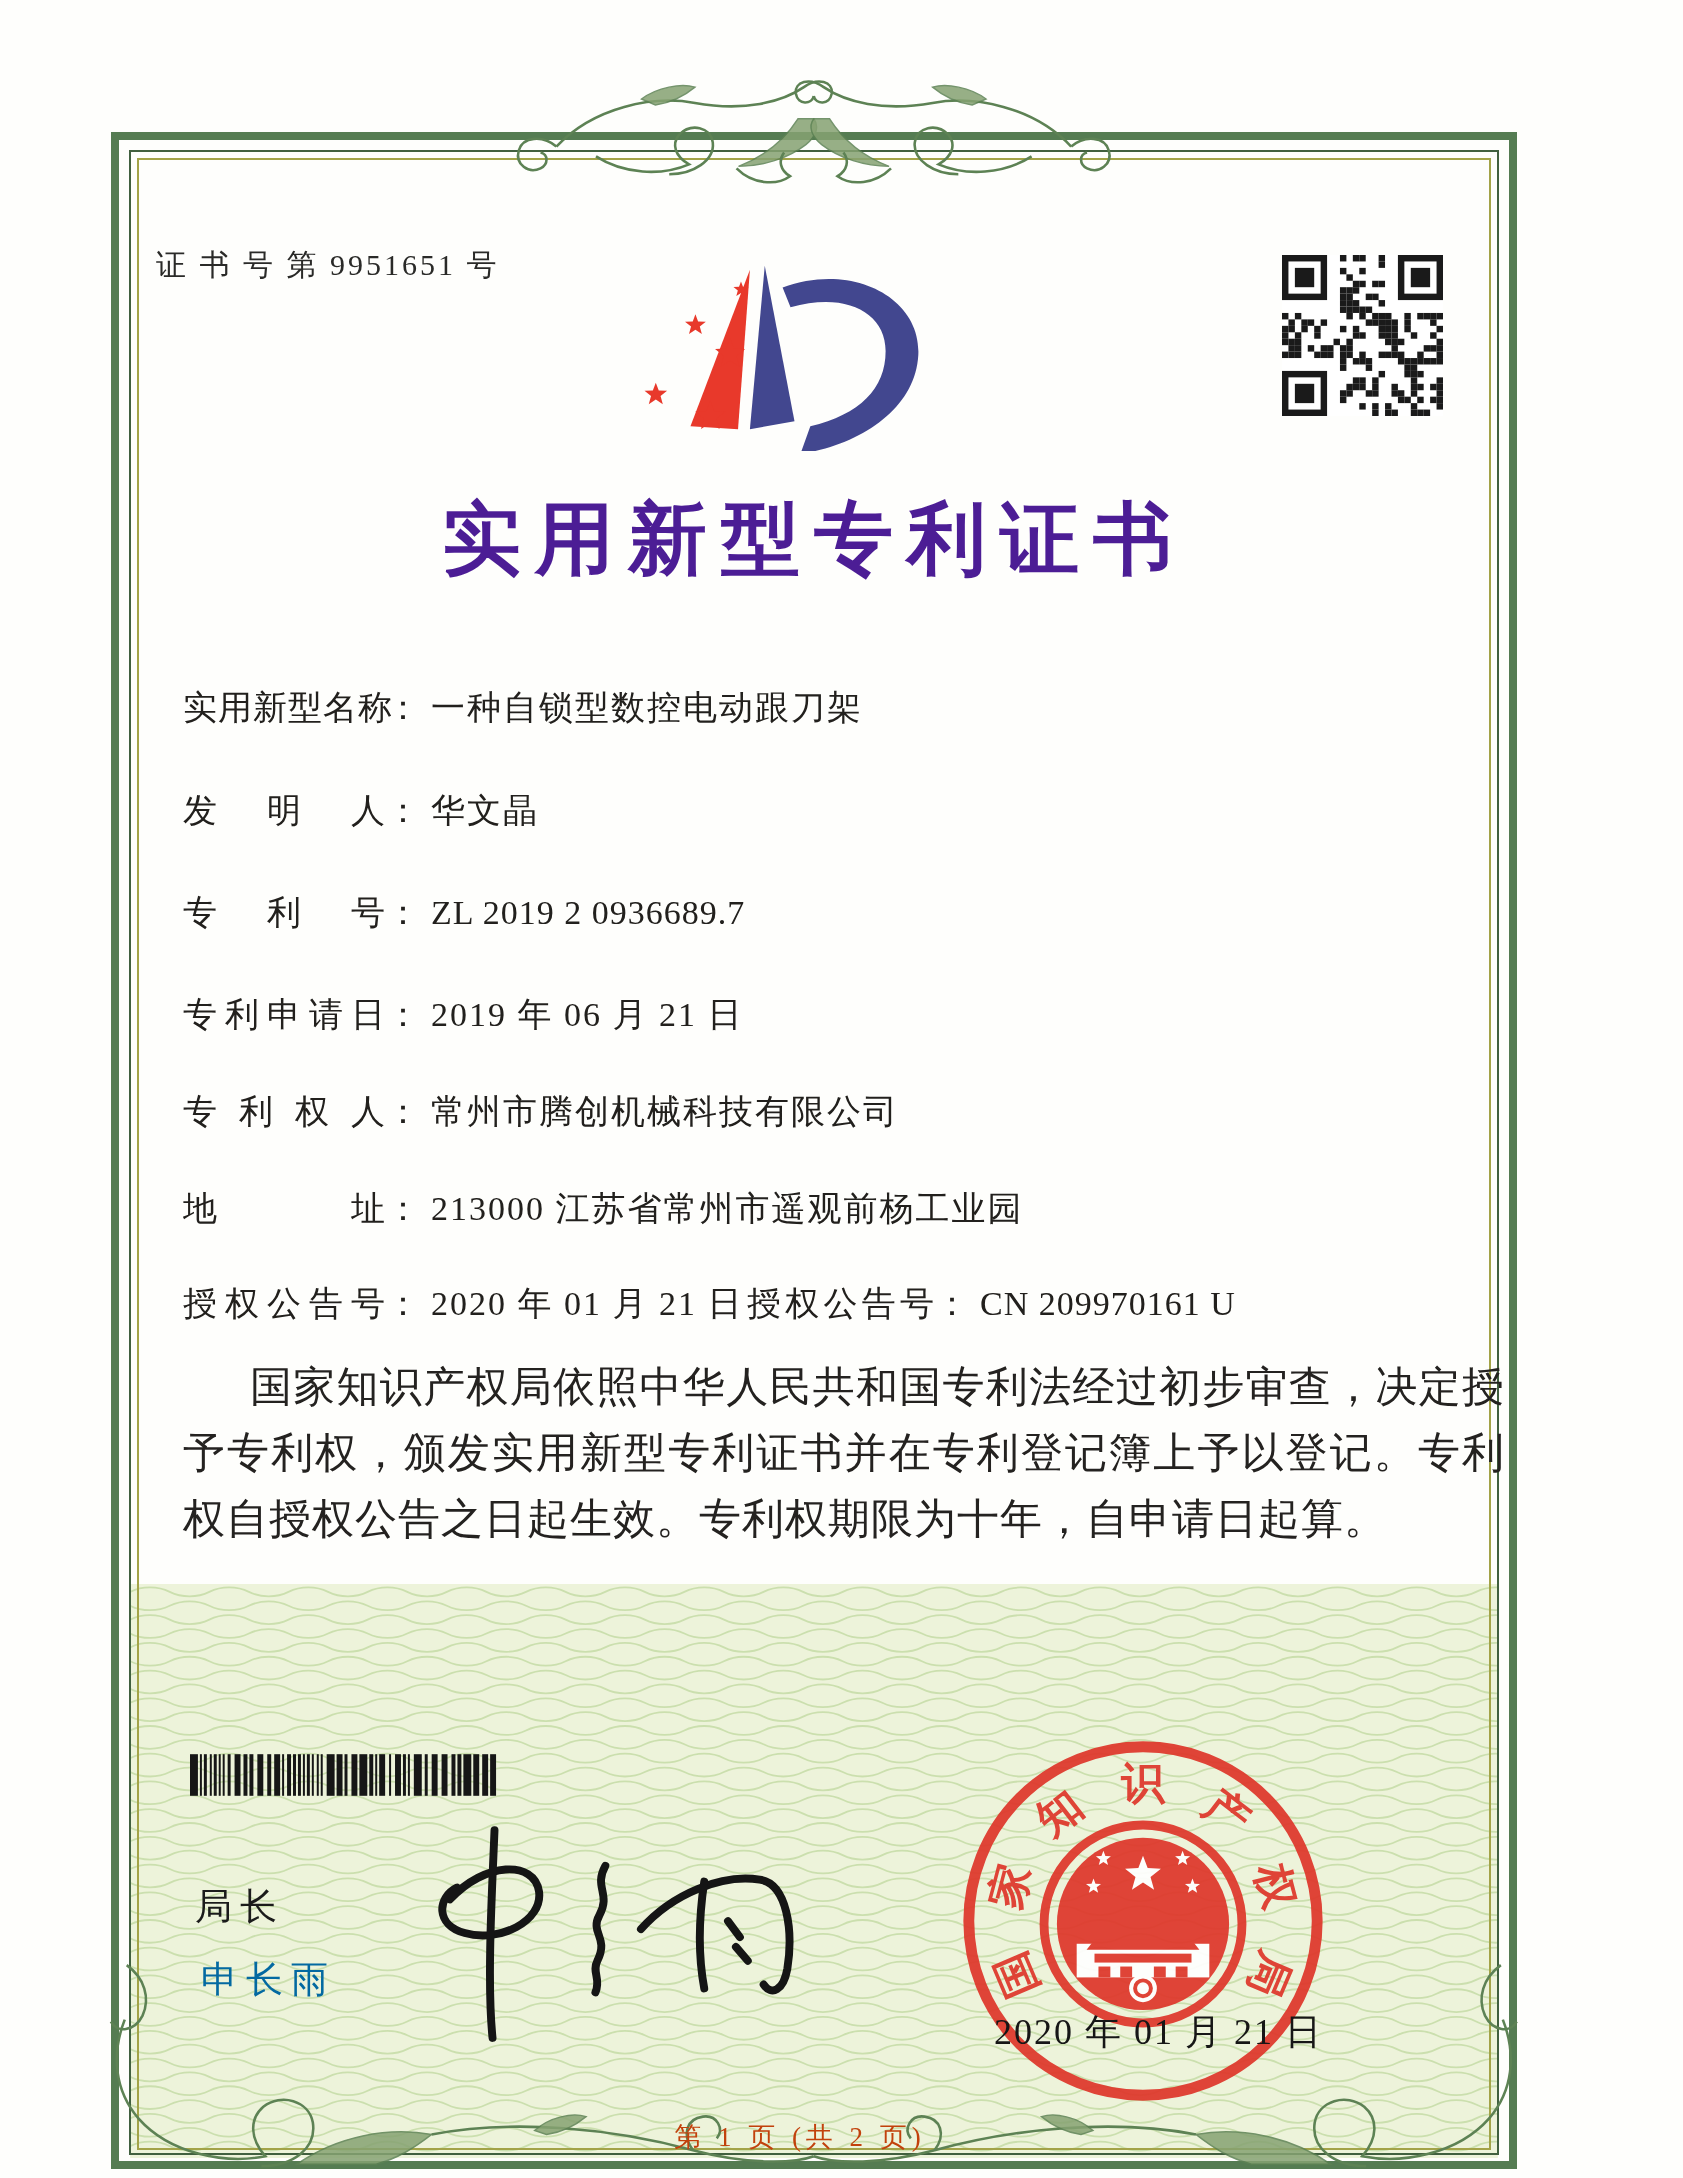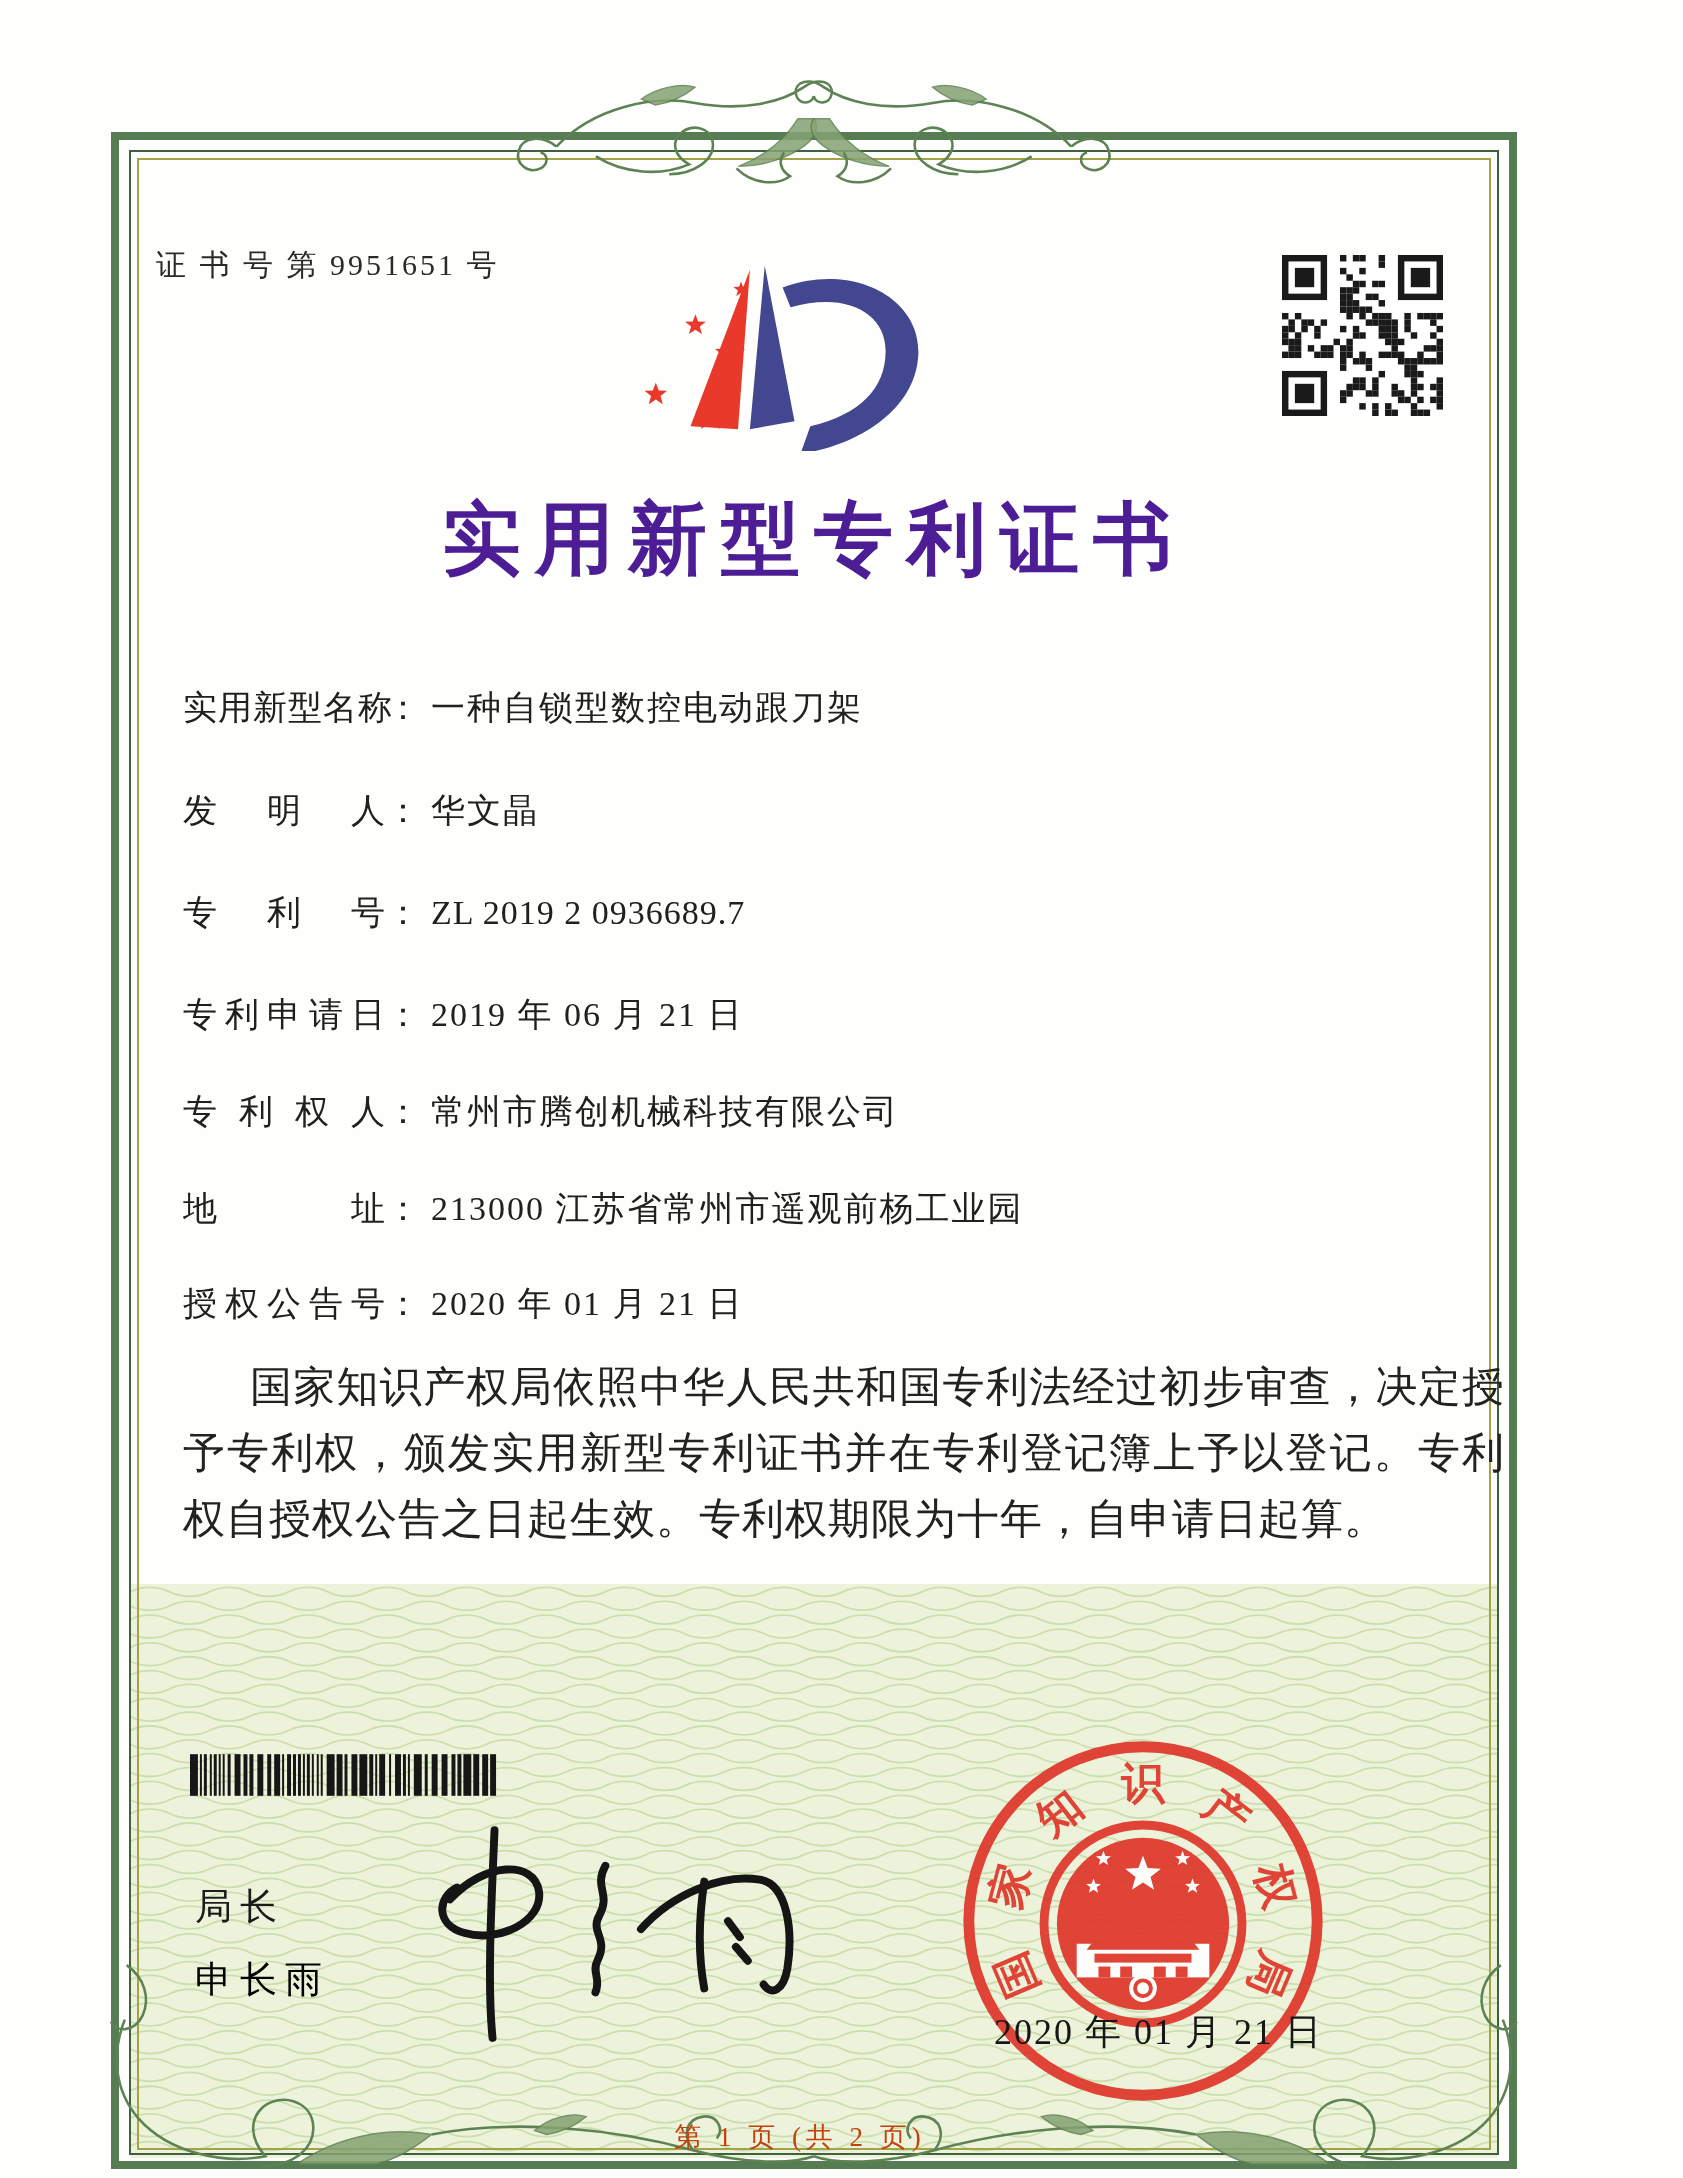--- a/index.html
+++ b/index.html
@@ -24,21 +24,21 @@
   .flabel{display:inline-block;width:203px;text-align:justify;text-align-last:justify;vertical-align:bottom;}
   .fcolon{display:inline-block;}
   .fvalue{margin-left:10px;letter-spacing:2px;}
   .fvalue-num{margin-left:10px;letter-spacing:1px;font-family:"Liberation Serif","DejaVu Serif",serif;}
   .second-pair{position:absolute;left:564px;top:0;}
   .second-pair .flabel2{display:inline-block;width:188px;text-align:justify;text-align-last:justify;}
   .body-text{left:183px;top:1354px;width:1322px;font-size:42px;line-height:66px;
     text-align:justify;letter-spacing:1px;color:#242220;}
   .body-text p{margin:0;text-indent:67px;}
   .officer-title{left:195px;top:1882px;font-size:37px;letter-spacing:8px;color:#1b1b1b;}
-  .officer-name{left:195px;top:1955px;font-size:37px;letter-spacing:8px;color:#000000;}
+  .officer-name{left:201px;top:1955px;font-size:37px;letter-spacing:8px;color:#0369a1;}
   .issue-date{left:994px;top:2008px;font-size:36px;letter-spacing:2px;color:#161616;z-index:6;}
   .footer{left:97px;top:2119px;width:1406px;text-align:center;font-size:27px;
     letter-spacing:5px;color:#c2410c;z-index:6;}
   svg{display:block;}
   .layer{position:absolute;}
 </style>
 </head>
 <body>
 
 <svg id="wave-band" class="layer" style="left:130px;top:1584px;z-index:0" width="1368" height="574" viewBox="0 0 1382 580">
@@ -328,20 +328,23 @@
   <span class="flabel">专利申请日</span><span class="fcolon">：</span><span class="fvalue">2019 年 06 月 21 日</span>
 </div>
 <div class="abs field-row" style="top:1089px">
   <span class="flabel">专利权人</span><span class="fcolon">：</span><span class="fvalue">常州市腾创机械科技有限公司</span>
 </div>
 <div class="abs field-row" style="top:1186px">
   <span class="flabel">地址</span><span class="fcolon">：</span><span class="fvalue">213000 江苏省常州市遥观前杨工业园</span>
 </div>
 <div class="abs field-row" style="top:1281px">
   <span class="flabel">授权公告号</span><span class="fcolon">：</span><span class="fvalue">2020 年 01 月 21 日</span>
+  <span class="second-pair">
+    <span class="flabel2">授权公告号</span><span class="fcolon">：</span><span class="fvalue-num">CN 209970161 U</span>
+  </span>
 </div>
 
 <div class="abs body-text">
   <p>国家知识产权局依照中华人民共和国专利法经过初步审查，决定授予专利权，颁发实用新型专利证书并在专利登记簿上予以登记。专利权自授权公告之日起生效。专利权期限为十年，自申请日起算。</p>
 </div>
 
 <svg id="barcode" class="layer" style="left:190px;top:1754px;z-index:4" width="312" height="42" viewBox="0 0 315 42">
     <rect x="0" y="0" width="8" height="42" fill="#161616"></rect>
     <rect x="10" y="0" width="2" height="42" fill="#161616"></rect>
     <rect x="14" y="0" width="3" height="42" fill="#161616"></rect>

